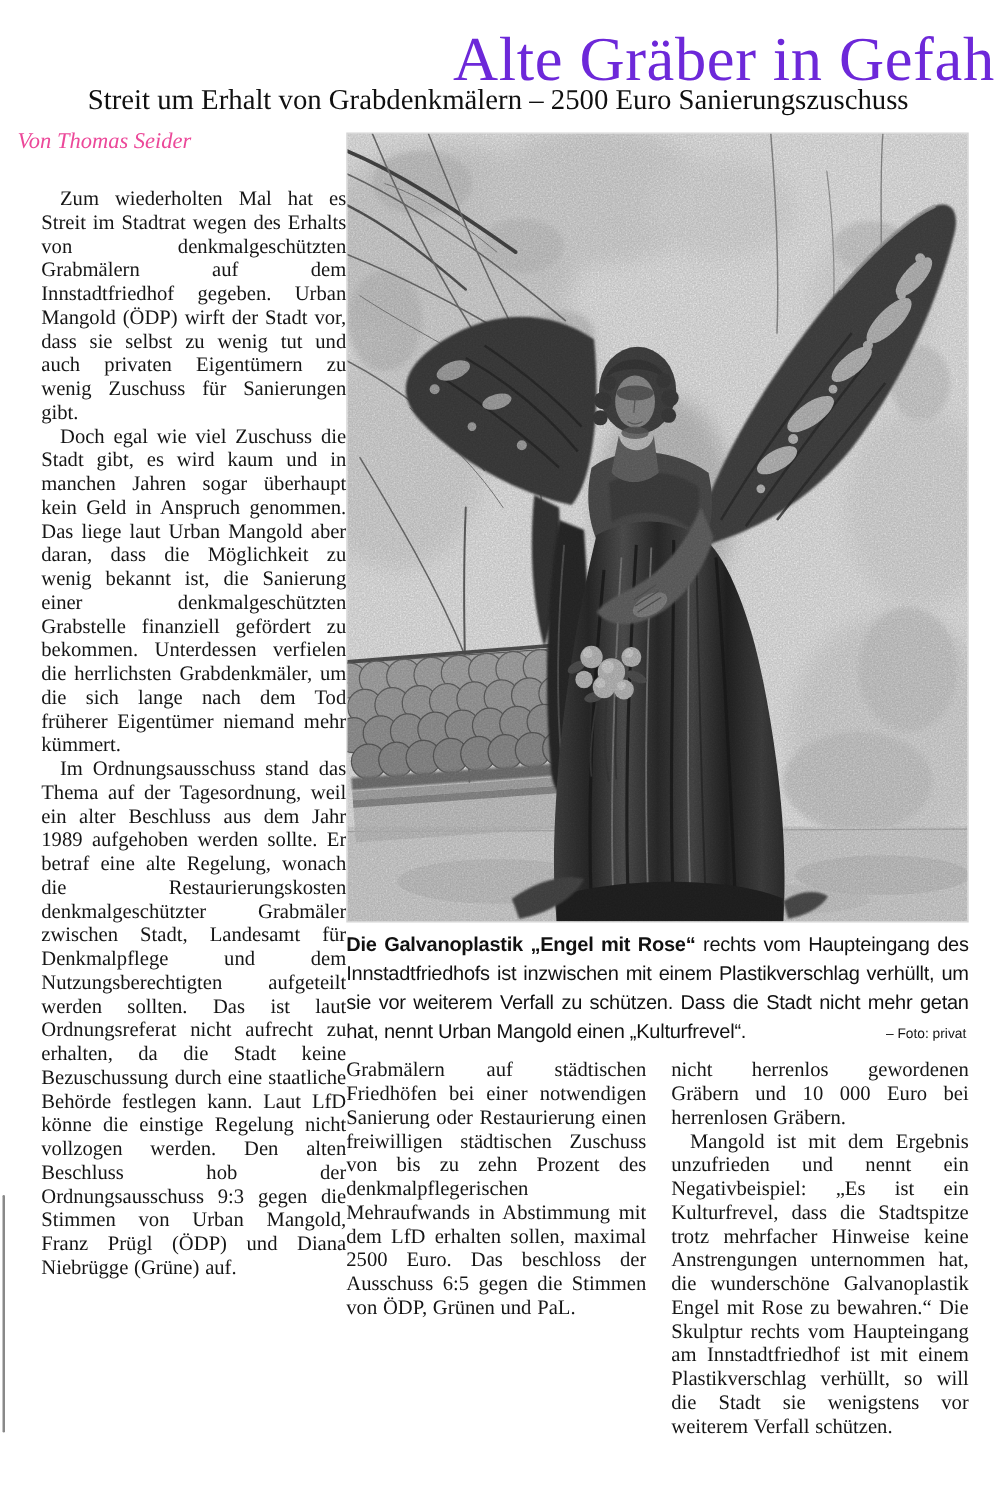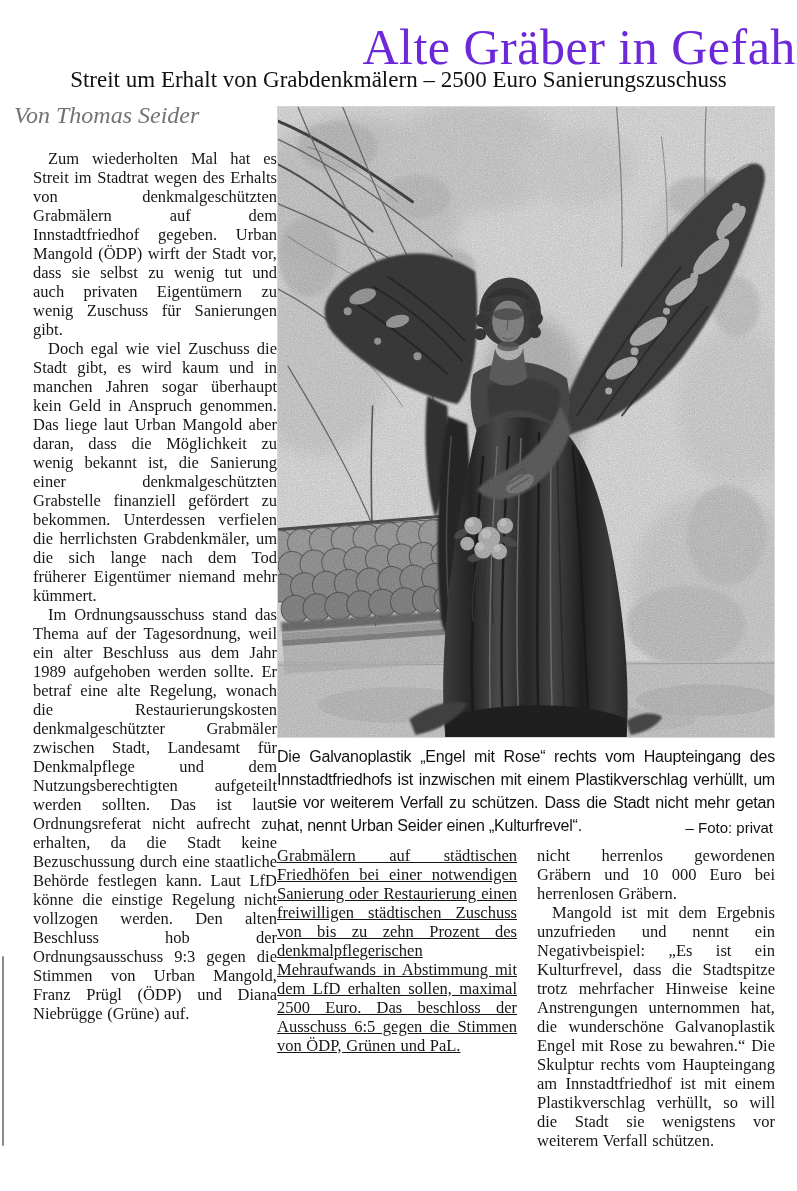--- a/index.html
+++ b/index.html
@@ -11,46 +11,46 @@
     position:absolute; top:4px; left:0; width:797px; margin:16px;
     text-align:right; font-size:50px; line-height:1.1; font-weight:normal;
     letter-spacing:0.5px; color:#6d28d9;
   }
   .subhead {
     position:absolute; top:66px; left:0; width:797px; margin:0;
     text-align:center; font-size:23px; line-height:1.2; font-weight:normal;
     color:#101010;
   }
   .byline {
-    position:absolute; left:14px; top:102px; font-size:24px;
-    font-style:italic; color:#737373;
+    position:absolute; left:14px; top:102px; font-size:18px;
+    font-style:italic; color:#ec4899;
   }
   .col {
     position:absolute; text-align:justify; font-size:16.5px; line-height:19px;
     hyphens:auto; -webkit-hyphens:auto; overflow:hidden; color:#161616;
     word-spacing:0.03em;
   }
   .col p { margin:0; }
   .col p.indent { text-indent:15px; }
   .col-left  { left:14px;  top:149px; width:244px; height:1012px;margin-left:19px; }
-  .col-mid   { left:277px; top:846px; width:240px; height:322px;text-decoration:underline; }
+  .col-mid   { left:277px; top:846px; width:240px; height:322px; }
   .col-right { left:537px; top:846px; width:238px; height:322px; }
   .photo {
     position:absolute; left:277px; top:106px; width:498px; height:632px;
     margin:0; border:1px solid #d6d6d6; box-sizing:border-box; background:#fcfcfc;
   }
   .photo svg { display:block; width:100%; height:100%; }
   .caption {
     position:absolute; left:277px; top:745px; width:498px; height:96px;
     font-family:"Liberation Sans", sans-serif; font-size:16px; line-height:23px;
     text-align:justify; letter-spacing:-0.2px; color:#111; overflow:hidden;
   }
-  .cap-bold { font-weight:normal; }
+  .cap-bold { font-weight:bold; }
   .credit {
-    position:absolute; right:2px; bottom:2px; font-size:15px;
+    position:absolute; right:2px; bottom:2px; font-size:11px;
     letter-spacing:0; background:#ffffff; padding-left:8px;
   }
   .scan-artifact {
     position:absolute; left:2px; top:956px; width:2px; height:190px;
     background:#4a4a4a; opacity:0.65; border-radius:1px;
   }
 </style>
 </head>
 <body>
 
@@ -331,21 +331,21 @@
           <circle cx="203" cy="441" r="4"></circle>
             <circle cx="220" cy="443" r="3.5"></circle>
         </g>
       </g>
 
       <rect x="0" y="0" width="498" height="632" filter="url(#grain)" opacity="0.22"></rect>
     </svg>
   </figure>
 
   <figcaption class="caption">
-    <span class="cap-bold">Die Galvanoplastik „Engel mit Rose“</span><span> rechts vom Haupteingang des Innstadtfriedhofs ist inzwischen mit einem Plastikverschlag verhüllt, um sie vor weiterem Verfall zu schützen. Dass die Stadt nicht mehr getan hat, nennt Urban Seider einen „Kulturfrevel“.</span>
+    <span class="cap-bold">Die Galvanoplastik „Engel mit Rose“</span><span> rechts vom Haupteingang des Innstadtfriedhofs ist inzwischen mit einem Plastikverschlag verhüllt, um sie vor weiterem Verfall zu schützen. Dass die Stadt nicht mehr getan hat, nennt Urban Mangold einen „Kulturfrevel“.</span>
     <span class="credit">– Foto: privat</span>
   </figcaption>
 
   <div class="col col-mid">
     <p>Grabmälern auf städtischen Friedhöfen bei einer notwendigen Sanierung oder Restaurierung einen freiwilligen städtischen Zuschuss von bis zu zehn Prozent des denkmalpflegerischen Mehraufwands in Abstimmung mit dem LfD erhalten sollen, maximal 2500 Euro. Das beschloss der Ausschuss 6:5 gegen die Stimmen von ÖDP, Grünen und PaL.</p>
   </div>
 
   <div class="col col-right">
     <p>nicht herrenlos gewordenen Gräbern und 10 000 Euro bei herrenlosen Gräbern.</p>
     <p class="indent">Mangold ist mit dem Ergebnis unzufrieden und nennt ein Negativbeispiel: „Es ist ein Kulturfrevel, dass die Stadtspitze trotz mehrfacher Hinweise keine Anstrengungen unternommen hat, die wunderschöne Galvanoplastik Engel mit Rose zu bewahren.“ Die Skulptur rechts vom Haupteingang am Innstadtfriedhof ist mit einem Plastikverschlag verhüllt, so will die Stadt sie wenigstens vor weiterem Verfall schützen.</p>

